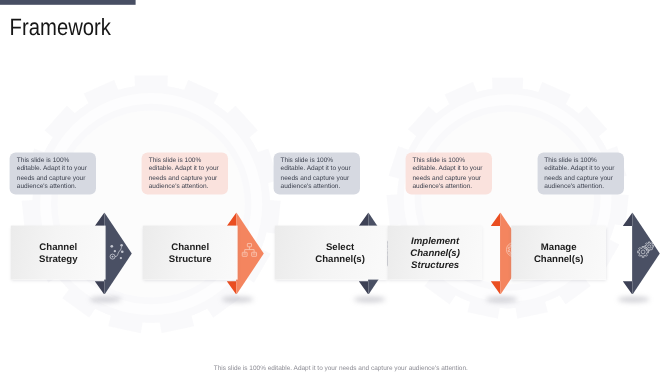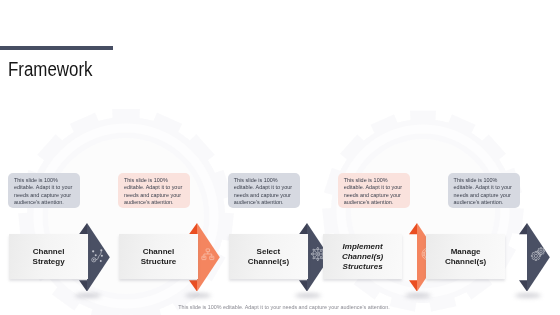--- a/index.html
+++ b/index.html
@@ -1,17 +1,17 @@
 <!DOCTYPE html>
 <html><head>
 <meta charset="utf-8">
 <style>
   html,body{margin:0;padding:0;}
   body{width:560px;height:315px;background:#fff;font-family:"Liberation Sans",sans-serif;overflow:hidden;position:relative;}
-  .slide{position:absolute;inset:0;background:#fff;margin-top:46px;}
+  .slide{position:absolute;inset:0;background:#fff;}
   #topbar{position:absolute;left:0;top:0;width:113px;height:4px;background:#474e63;}
   #title{position:absolute;left:8px;top:11.5px;font-size:19.6px;color:#161616;
          transform:scaleX(0.862);transform-origin:left top;white-space:nowrap;}
   #footer{position:absolute;left:8px;right:0;bottom:5.2px;text-align:center;font-size:5.4px;color:#8b8b93;}
   #watermark{position:absolute;left:0;top:0;}
   #stage{position:absolute;left:0;top:0;width:536px;height:315px;}
   .cbox{position:absolute;border-radius:5px;padding:4px 6px;box-sizing:border-box;}
   .cbox p{margin:0;font-size:5.45px;line-height:7.45px;color:#3a3f4c;}
   .lbox{position:absolute;height:45px;display:flex;align-items:center;justify-content:center;
         background:linear-gradient(100deg,#ebebeb 0%,#f4f4f4 45%,#fafafa 100%);
@@ -109,21 +109,21 @@
               <path d="M0.40 9.00 L3.30 7.25 L3.30 10.75 Z"></path>
               <path d="M6.81 6.81 L5.04 5.04"></path>
               <path d="M2.92 2.92 L6.21 3.73 L3.73 6.21 Z"></path>
               <path d="M9.00 5.90 L9.00 3.40"></path>
               <path d="M9.00 0.40 L10.75 3.30 L7.25 3.30 Z"></path>
               <path d="M11.19 6.81 L12.96 5.04"></path>
               <path d="M15.08 2.92 L14.27 6.21 L11.79 3.73 Z"></path>
             </g>
           </g>
         </svg></div>
-      <div class="lbox" style="left: 228.8px; top: 188px; width: 79.2px;">
+      <div class="lbox" style="left: 228.8px; top: 188px; width: 79.2px; padding-left: 15px;">
         <span>Select<br>Channel(s)</span>
       </div>
       <div class="cbox" style="left: 337.7px; top: 127px; width: 72px; height: 35px; background: rgb(250, 226, 221);">
         <p>This slide is 100% editable. Adapt it to your needs and capture your audience's attention.</p>
       </div>
       <div class="ashadow" style="left: 404.9px; top: 246.5px; width: 26px; height: 5px;"></div>
       <div class="arrow" style="left: 408.9px; top: 176.7px; width: 31px; height: 68.6px;"><svg width="31" height="68.6" viewBox="0 0 31 68.6">
           <path d="M8 0 L0 11.3 L9 11.3 L9 57.3 L0 57.3 L8 68.6 Z" fill="#ea4e21"></path>
           <path d="M8 0 L30.8 34.3 L8 68.6 Z" fill="#f4855f"></path>
           <g transform="translate(11.6,23.8) scale(0.8)" opacity="0.82">

